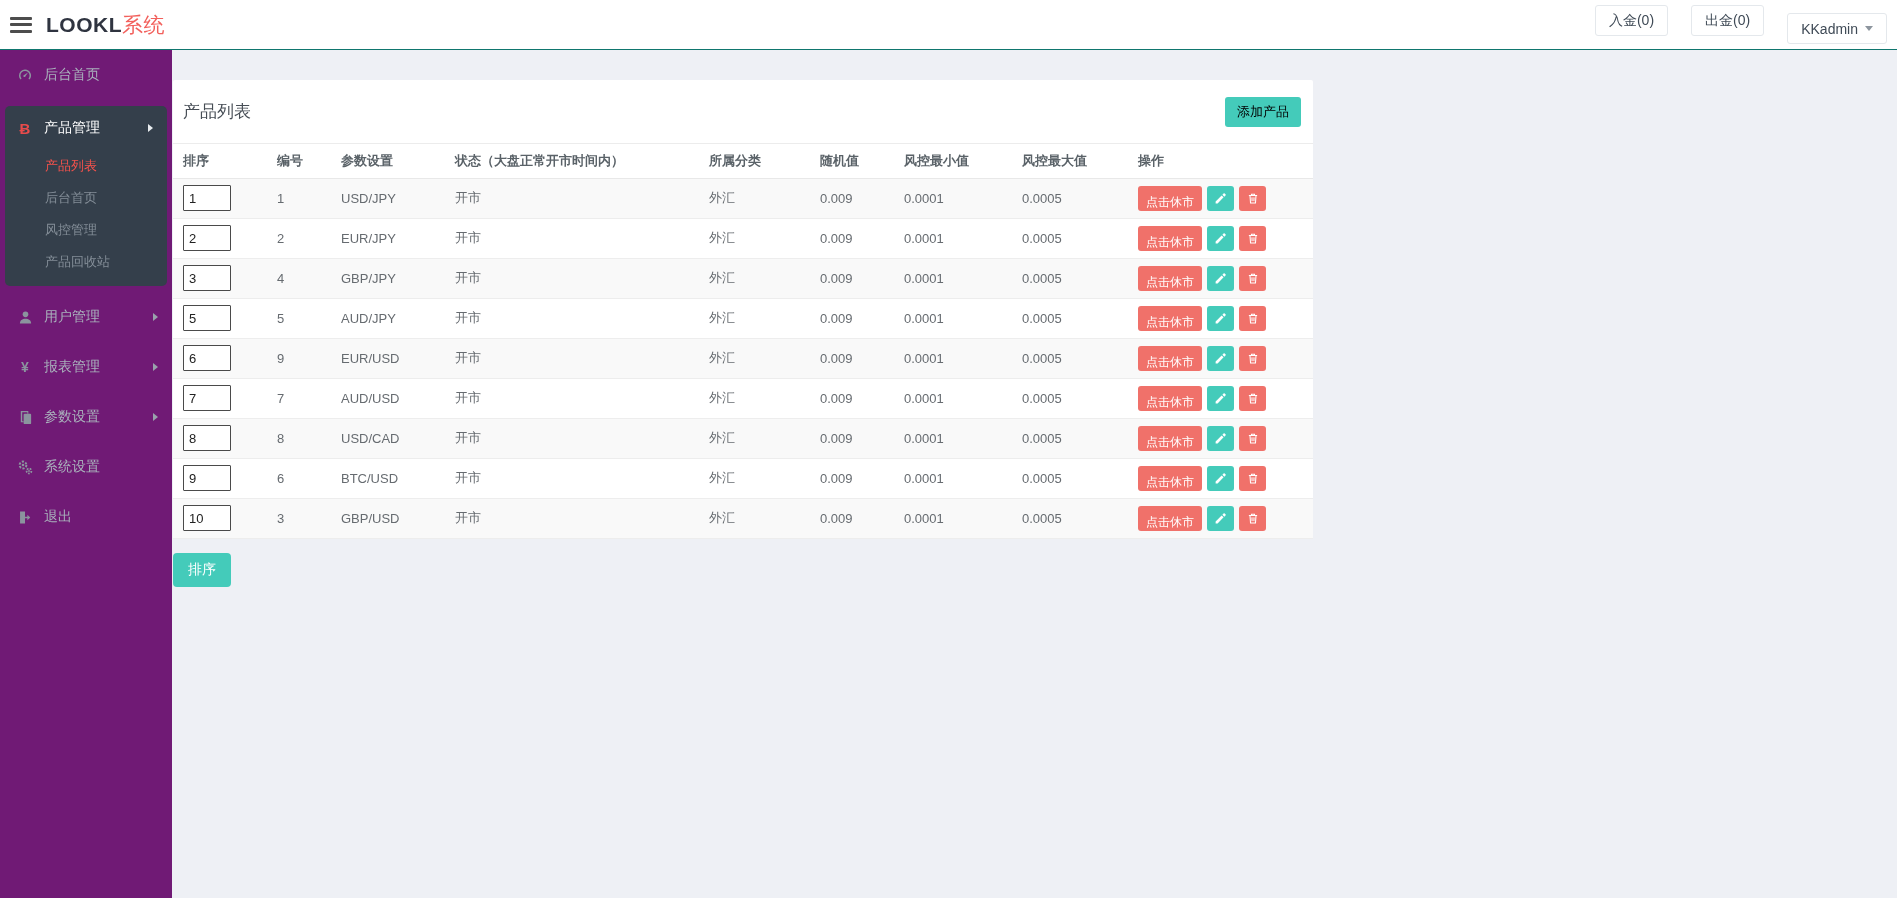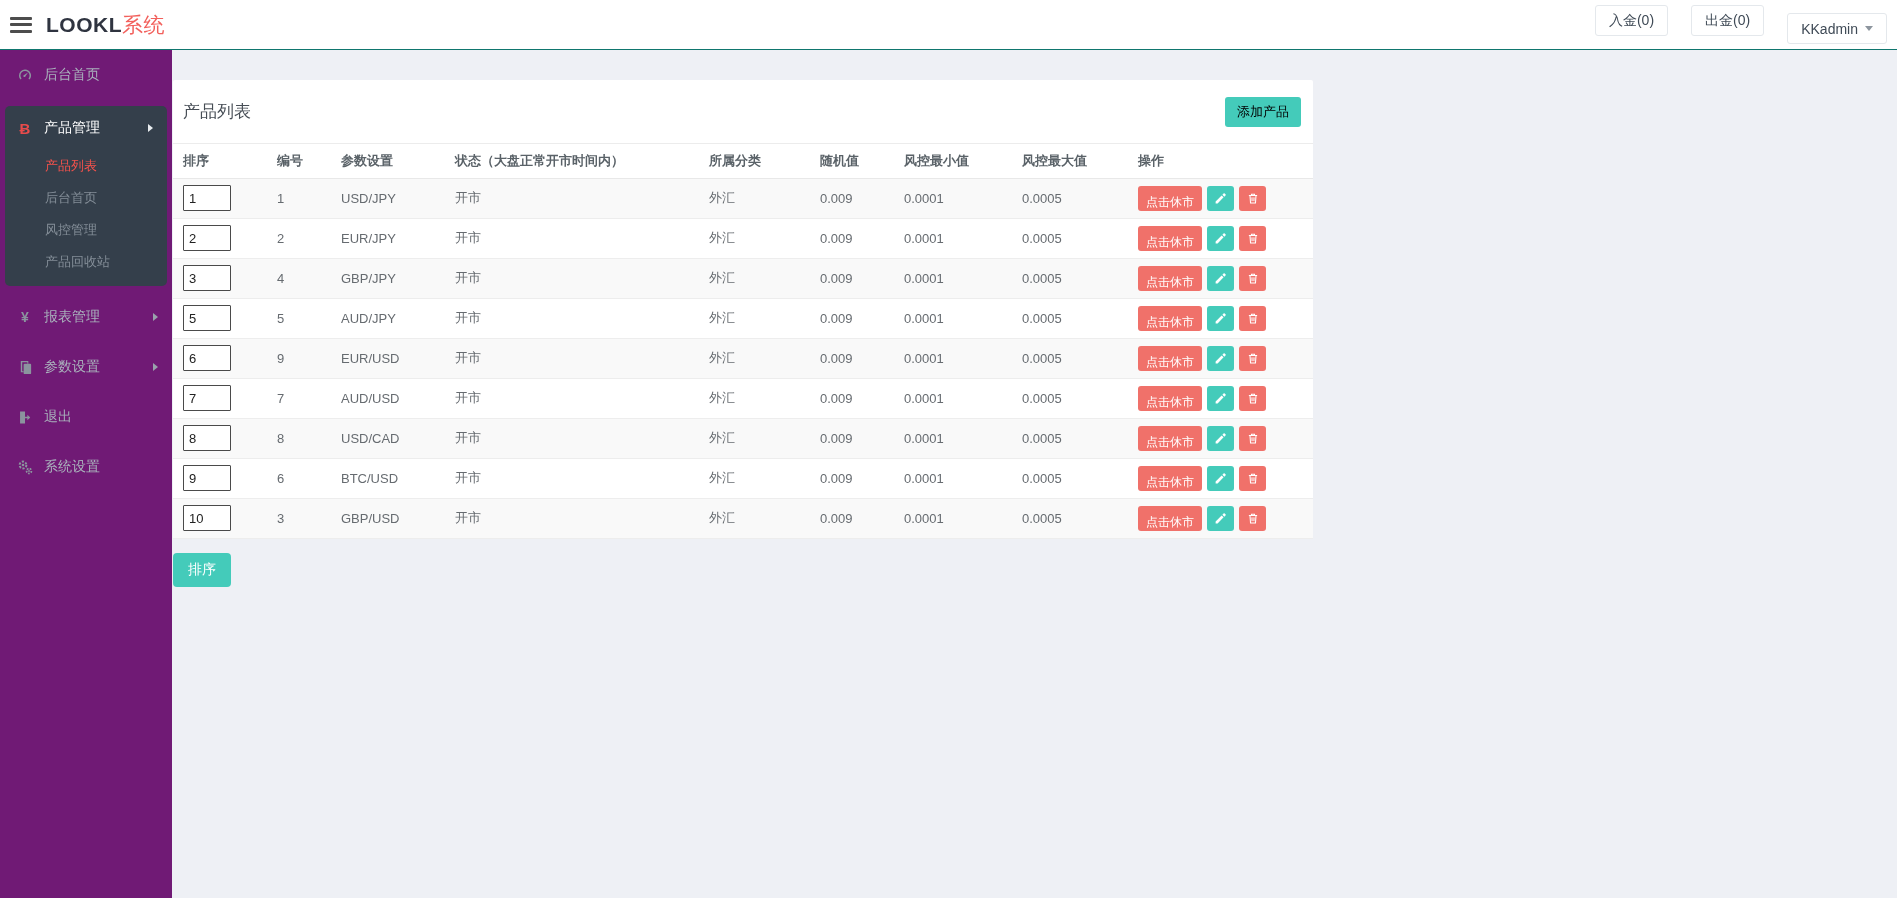--- a/index.html
+++ b/index.html
@@ -104,59 +104,69 @@
       <span>产品管理</span>
       <span class="side-caret"></span>
     </div>
     <div class="sub-item active">产品列表</div>
     <div class="sub-item">后台首页</div>
     <div class="sub-item">风控管理</div>
     <div class="sub-item">产品回收站</div>
   </div>
 
 
+  <div class="side-item">
+    <span class="s-ico">
+      <svg width="15" height="15" viewBox="0 0 16 16">
+          <circle cx="8" cy="4.6" r="3"></circle>
+          <path d="M2 14.5c0-3.4 2.7-5.1 6-5.1s6 1.7 6 5.1z"></path>
+        </svg>
+    </span>
+    <span>用户管理</span>
+    <span class="side-caret"></span>
+  </div>
 
   <div class="side-item">
     <span class="s-ico glyph-ico">¥</span>
     <span>报表管理</span>
     <span class="side-caret"></span>
   </div>
 
   <div class="side-item">
     <span class="s-ico">
       <svg width="15" height="15" viewBox="0 0 16 16">
           <path d="M3 1h8v3h-1V2.5H4.5V12H6v1H3z"></path>
           <rect x="6" y="4" width="8" height="11" rx="1"></rect>
         </svg>
     </span>
     <span>参数设置</span>
     <span class="side-caret"></span>
-  </div>
-
-  <div class="side-item">
-    <span class="s-ico">
-      <svg width="15" height="15" viewBox="0 0 16 16" fill="none" stroke="#8b949e" stroke-width="1.6">
-          <path d="M7.5 2.5H3v11h4.5"></path>
-          <path d="M10 5l3 3-3 3" fill="#8b949e" stroke="none"></path>
-          <line x1="6.5" y1="8" x2="12" y2="8"></line>
-        </svg>
-    </span>
-    <span>退出</span>
   </div>
 
   <div class="side-item">
     <span class="s-ico">
       <svg width="16" height="16" viewBox="0 0 16 16">
           <circle cx="6" cy="6" r="3.4" fill="none" stroke="#8b949e" stroke-width="2" stroke-dasharray="2.2 1.4"></circle>
           <circle cx="6" cy="6" r="1.3"></circle>
           <circle cx="12" cy="12" r="2.4" fill="none" stroke="#8b949e" stroke-width="1.8" stroke-dasharray="1.6 1.1"></circle>
           <circle cx="12" cy="12" r="0.9"></circle>
         </svg>
     </span>
     <span>系统设置</span>
+  </div>
+
+  <div class="side-item">
+    <span class="s-ico">
+      <svg width="15" height="15" viewBox="0 0 16 16" fill="none" stroke="#8b949e" stroke-width="1.6">
+          <path d="M7.5 2.5H3v11h4.5"></path>
+          <path d="M10 5l3 3-3 3" fill="#8b949e" stroke="none"></path>
+          <line x1="6.5" y1="8" x2="12" y2="8"></line>
+        </svg>
+    </span>
+    <span>退出</span>
   </div>
 </div>
 
 <div class="main">
   <div class="panel">
     <div class="panel-head">
       <span class="panel-title">产品列表</span>
       <button class="add-btn">添加产品</button>
     </div>
 

